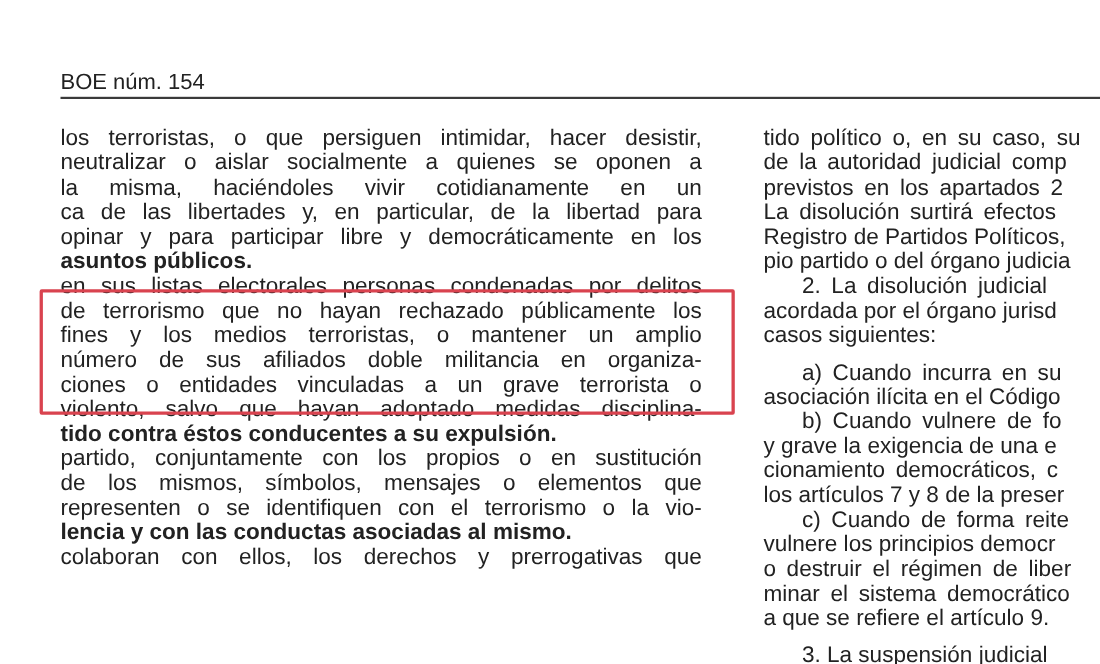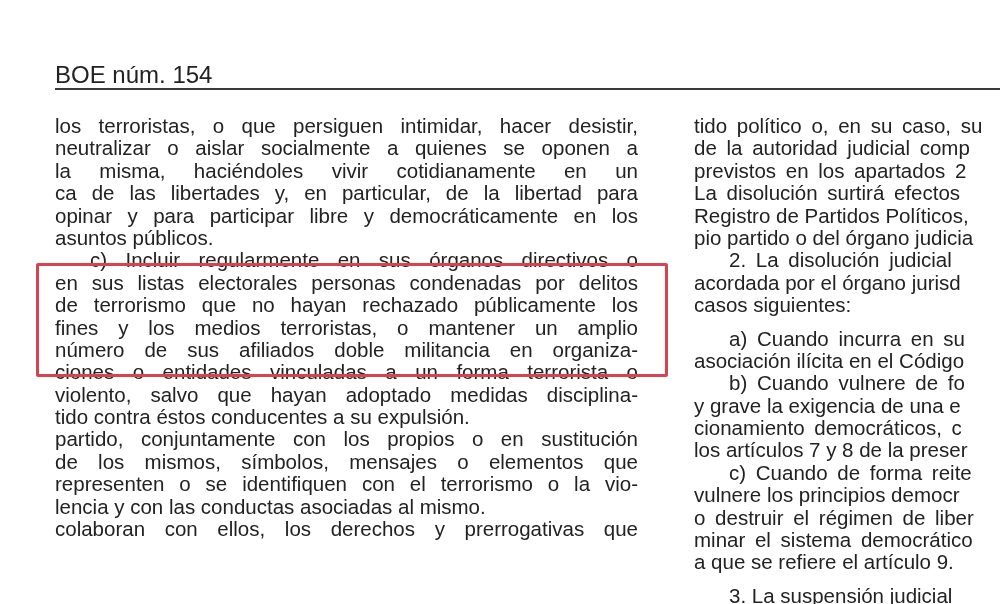--- a/index.html
+++ b/index.html
@@ -5,33 +5,33 @@
   html, body { margin: 0; padding: 0; }
   body {
     width: 1000px; height: 604px; overflow: hidden;
     background: #ffffff; position: relative;
     font-family: "Liberation Sans", "DejaVu Sans", sans-serif;
     color: #222222;
   }
   .header {
     position: absolute; left: 55px; top: 62px; width: 945px; height: 26px;
     border-bottom: 2px solid #3a3a3a;
-    font-size: 24px; line-height: 26px;
+    font-size: 20px; line-height: 26px;
   }
   .header .left { position: absolute; left: 0; top: 0; }
   .header .right { position: absolute; left: 547px; top: 0; word-spacing: 6px; }
   .col {
     position: absolute; top: 115px;
     font-size: 20.5px; line-height: 22.4px;
     font-stretch: condensed;
   }
   .col-left { left: 55px; width: 583px; }
   .col-right { left: 694px; width: 420px; white-space: nowrap; }
   .line { display: block; height: 22.4px; white-space: nowrap; text-align: justify; text-align-last: justify; }
-  .line.last { text-align-last: left; }
+  .line.last { text-align-last: left; font-weight: bold; }
   .line.indent { padding-left: 35px; }
   .line.gap { height: 11px; }
   .col-right .line { text-align-last: left; }
   .col-right .line.j { word-spacing: 4px; }
   .highlight {
     position: absolute; left: 36px; top: 263px; width: 626px; height: 108px;
     border: 3px solid #d9434f; border-radius: 2px;
     pointer-events: none;
   }
 </style>
@@ -42,26 +42,25 @@
   <span class="left">BOE núm. 154</span>
 </div>
 
 <div class="col col-left">
   <span class="line">los terroristas, o que persiguen intimidar, hacer desistir,</span>
   <span class="line">neutralizar o aislar socialmente a quienes se oponen a</span>
   <span class="line">la misma, haciéndoles vivir cotidianamente en un</span>
   <span class="line">ca de las libertades y, en particular, de la libertad para</span>
   <span class="line">opinar y para participar libre y democráticamente en los</span>
   <span class="line last">asuntos públicos.</span>
-  <span class="line indent">c)   Incluir regularmente en sus órganos directivos o</span>
   <span class="line">en sus listas electorales personas condenadas por delitos</span>
   <span class="line">de terrorismo que no hayan rechazado públicamente los</span>
   <span class="line">fines y los medios terroristas, o mantener un amplio</span>
   <span class="line">número de sus afiliados doble militancia en organiza-</span>
-  <span class="line">ciones o entidades vinculadas a un forma terrorista o</span>
+  <span class="line">ciones o entidades vinculadas a un grave terrorista o</span>
   <span class="line">violento, salvo que hayan adoptado medidas disciplina-</span>
   <span class="line last">tido contra éstos conducentes a su expulsión.</span>
   <span class="line">partido, conjuntamente con los propios o en sustitución</span>
   <span class="line">de los mismos, símbolos, mensajes o elementos que</span>
   <span class="line">representen o se identifiquen con el terrorismo o la vio-</span>
   <span class="line last">lencia y con las conductas asociadas al mismo.</span>
   <span class="line">colaboran con ellos, los derechos y prerrogativas que</span>
 </div>
 
 <div class="col col-right">

